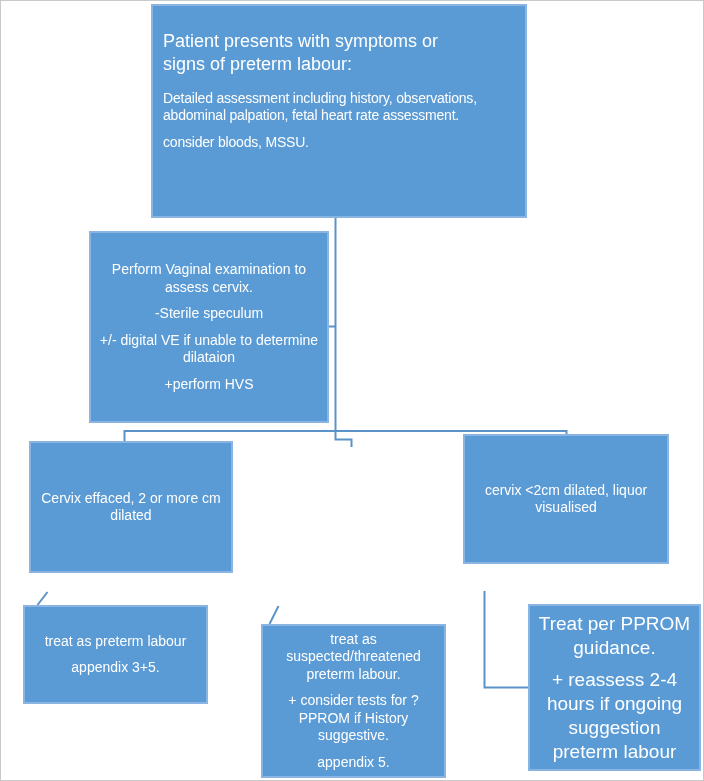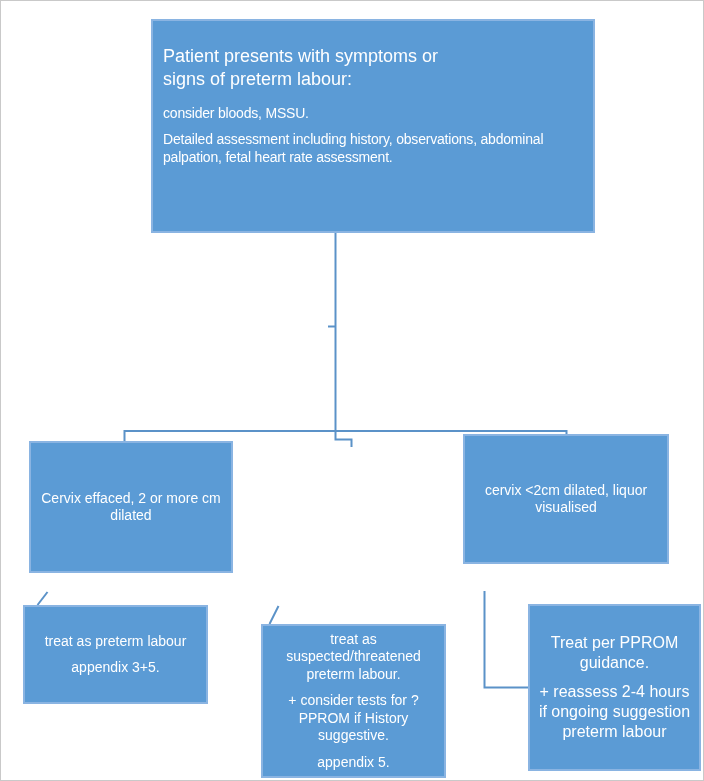--- a/index.html
+++ b/index.html
@@ -29,40 +29,40 @@
   .box .p:last-child { margin-bottom: 0; }
   .centered {
     display: flex;
     flex-direction: column;
     justify-content: center;
     align-items: center;
     text-align: center;
   }
   
   #box-presenting {
-    left: 150px; top: 18px; width: 444px; height: 214px;
+    left: 150px; top: 3px; width: 376px; height: 214px;
     padding: 24px 11px 0 10px;
   }
   #box-presenting .title {
     font-size: 18px; line-height: 1.3; margin: 0 0 13px 0; max-width: 302px;
   }
   #box-presenting .body { font-size: 14px; letter-spacing: -0.2px; }
   
   #box-exam {
     left: 88px; top: 230px; width: 240px; height: 192px;
     padding: 6px 8px; font-size: 14px;
   }
   
   #box-branch-effaced   { left: 28px;  top: 440px; width: 204px; height: 132px; padding: 6px 8px; font-size: 14px; }
   #box-branch-noliquor  { left: 258px; top: 445px; width: 187px; height: 158px; padding: 6px 6px; font-size: 14px; }
   #box-branch-liquor    { left: 462px; top: 433px; width: 206px; height: 130px; padding: 6px 5px; font-size: 14px; }
   
   #box-outcome-preterm   { left: 22px;  top: 604px; width: 185px; height: 99px;  padding: 16px 4px; font-size: 14px; }
   #box-outcome-suspected { left: 260px; top: 623px; width: 185px; height: 154px; padding: 6px 4px; font-size: 14px; text-align: center; }
-  #box-outcome-pprom     { left: 527px; top: 603px; width: 173px; height: 167px; padding: 6px 5px; font-size: 16px; }
+  #box-outcome-pprom     { left: 527px; top: 603px; width: 173px; height: 167px; padding: 6px 5px; font-size: 19px; }
   
   #connectors {
     position: absolute;
     left: 0; top: 0;
     width: 704px; height: 781px;
     z-index: 1;
     pointer-events: none;
   }
   #connectors path {
     fill: none;
@@ -80,24 +80,30 @@
     <path d="M327 325.5 L334.5 325.5"></path>
     <path d="M123.5 440 L123.5 430 L565.5 430 L565.5 434"></path>
     <path d="M334.5 430 L334.5 438.5 L350.5 438.5 L350.5 446"></path>
     <path d="M46.5 591 L36.5 604"></path>
     <path d="M277.5 605 L268.5 623"></path>
     <path d="M483.5 590 L483.5 686.5 L527 686.5"></path>
   </svg>
 
   <div class="box" id="box-presenting">
     <div class="title">Patient presents with symptoms or signs of preterm labour:</div>
+    <div class="p body">Detailed assessment including history, observations, abdominal palpation, fetal heart rate assessment.</div>
     <div class="p body">consider bloods, MSSU.</div>
-    <div class="p body">Detailed assessment including history, observations, abdominal palpation, fetal heart rate assessment.</div>
   </div>
 
+  <div class="box centered" id="box-exam">
+    <div class="p">Perform Vaginal examination to assess cervix.</div>
+    <div class="p">-Sterile speculum</div>
+    <div class="p">+/- digital VE if unable to determine dilataion</div>
+    <div class="p">+perform HVS</div>
+  </div>
 
   <div class="box centered" id="box-branch-effaced">
     <div class="p">Cervix effaced, 2 or more cm dilated</div>
   </div>
 
 
   <div class="box centered" id="box-branch-liquor">
     <div class="p">cervix &lt;2cm dilated, liquor visualised</div>
   </div>
 

